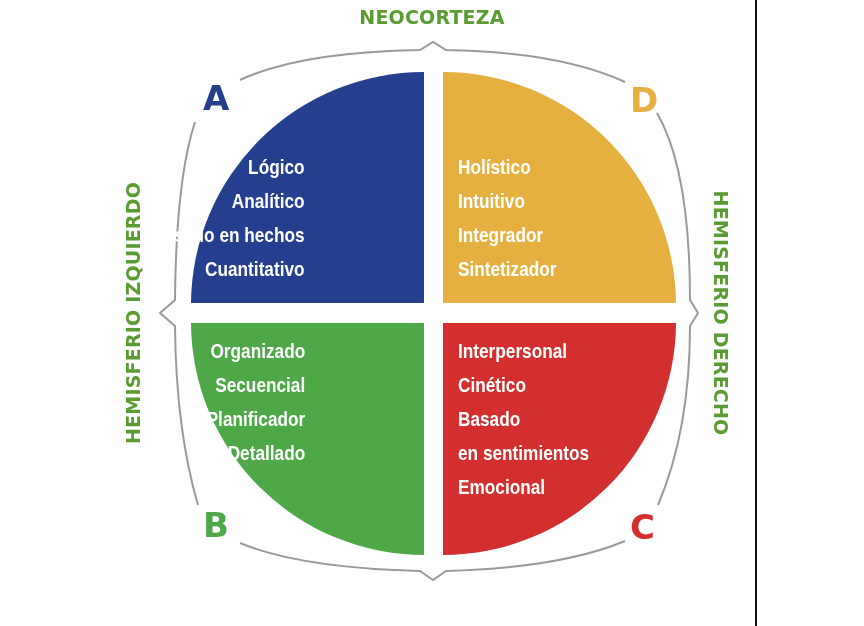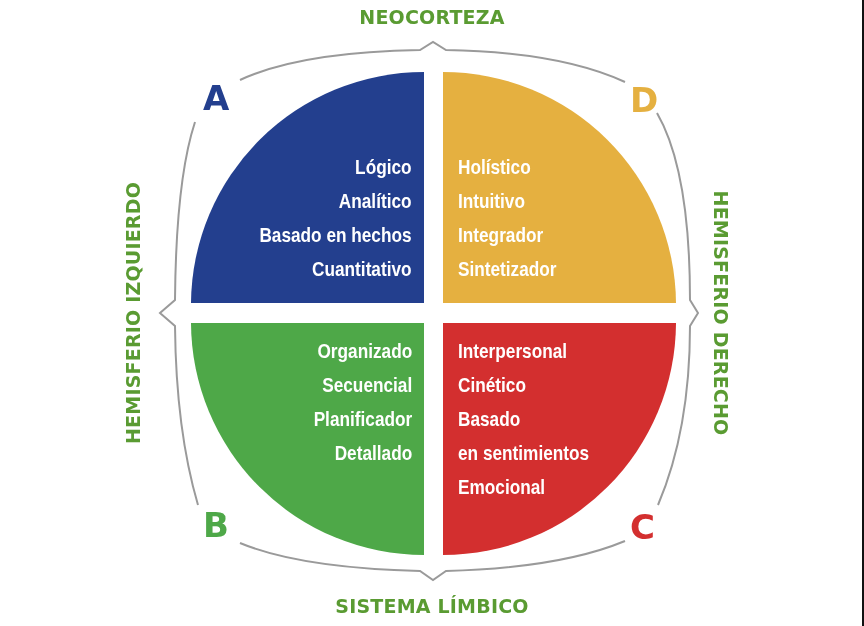--- a/index.html
+++ b/index.html
@@ -1,17 +1,17 @@
 <!DOCTYPE html>
 <html><head>
 <meta charset="utf-8">
 <style>
   html, body { margin: 0; padding: 0; background: #ffffff; }
   body { width: 864px; height: 626px; position: relative; overflow: hidden; }
-  #canvas { position: absolute; left: 0; top: 0; width: 864px; height: 626px; }
+  #canvas { position: absolute; left: 0; top: 0; width: 757px; height: 626px; }
   .right-border { position: absolute; right: 0; top: 0; width: 2px; height: 626px; background: #111; }
   .axis-label {
     position: absolute; font-family: "DejaVu Sans", sans-serif; font-weight: bold;
     color: #5a9b32; font-size: 19px; letter-spacing: 0.2px; white-space: nowrap;
   }
   .top-label { left: 0; width: 864px; top: 6px; text-align: center; }
   .bottom-label { left: 0; width: 864px; top: 595px; text-align: center; }
   .left-label { left: 133px; top: 313px; transform: translate(-50%, -50%) rotate(-90deg); }
   .right-label { left: 721px; top: 313px; transform: translate(-50%, -50%) rotate(90deg); }
   .corner {
@@ -47,21 +47,20 @@
 
       <path d="M657,113 Q690,170 690,300 L698,313 L690,326 Q690,430 658,505"></path>
 
       <path d="M625,541 Q560,568 446,571 L433,580 L420,571 Q300,568 240,543"></path>
 
       <path d="M198,505 Q176,430 175,326 L160,313 L175,300 Q176,180 195,122"></path>
     </g>
   </svg>
 
   <div class="axis-label top-label">NEOCORTEZA</div>
-  <div class="axis-label bottom-label">SISTEMA LÍMBICO</div>
   <div class="axis-label left-label">HEMISFERIO IZQUIERDO</div>
   <div class="axis-label right-label">HEMISFERIO DERECHO</div>
 
   <div class="corner" style="left:203px; top:78px; color:#233f8e;">A</div>
   <div class="corner" style="left:630px; top:80px; color:#e5b040;">D</div>
   <div class="corner" style="left:203px; top:505px; color:#4ea848;">B</div>
   <div class="corner" style="left:630px; top:507px; color:#d32f2f;">C</div>
 
   <div class="words tl">
     <div>Lógico</div>

